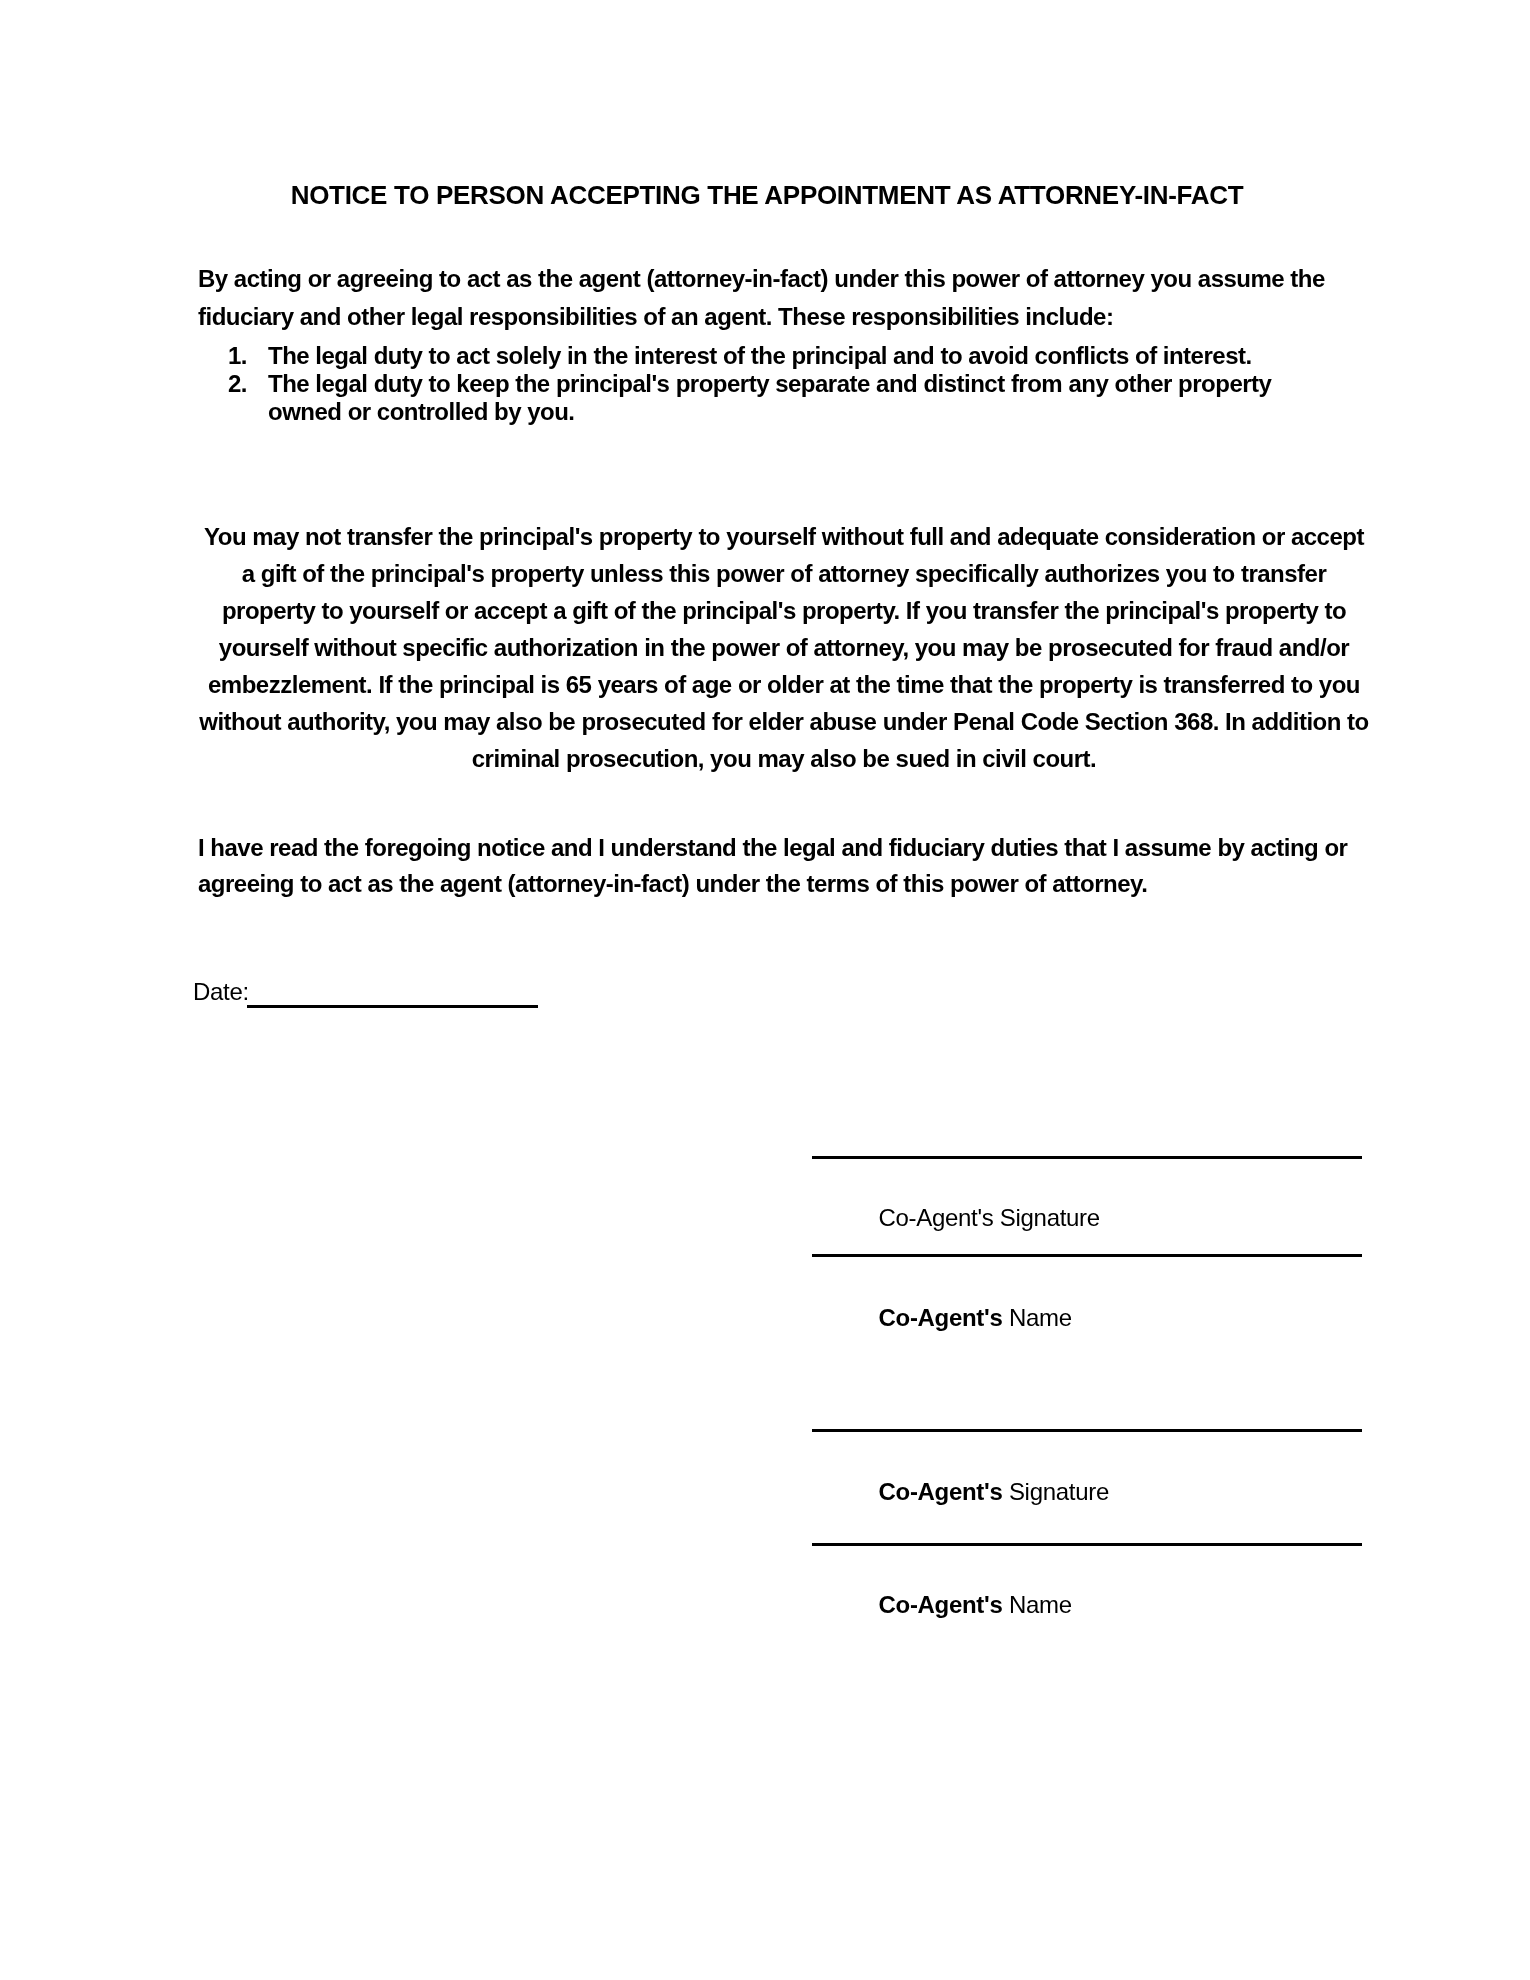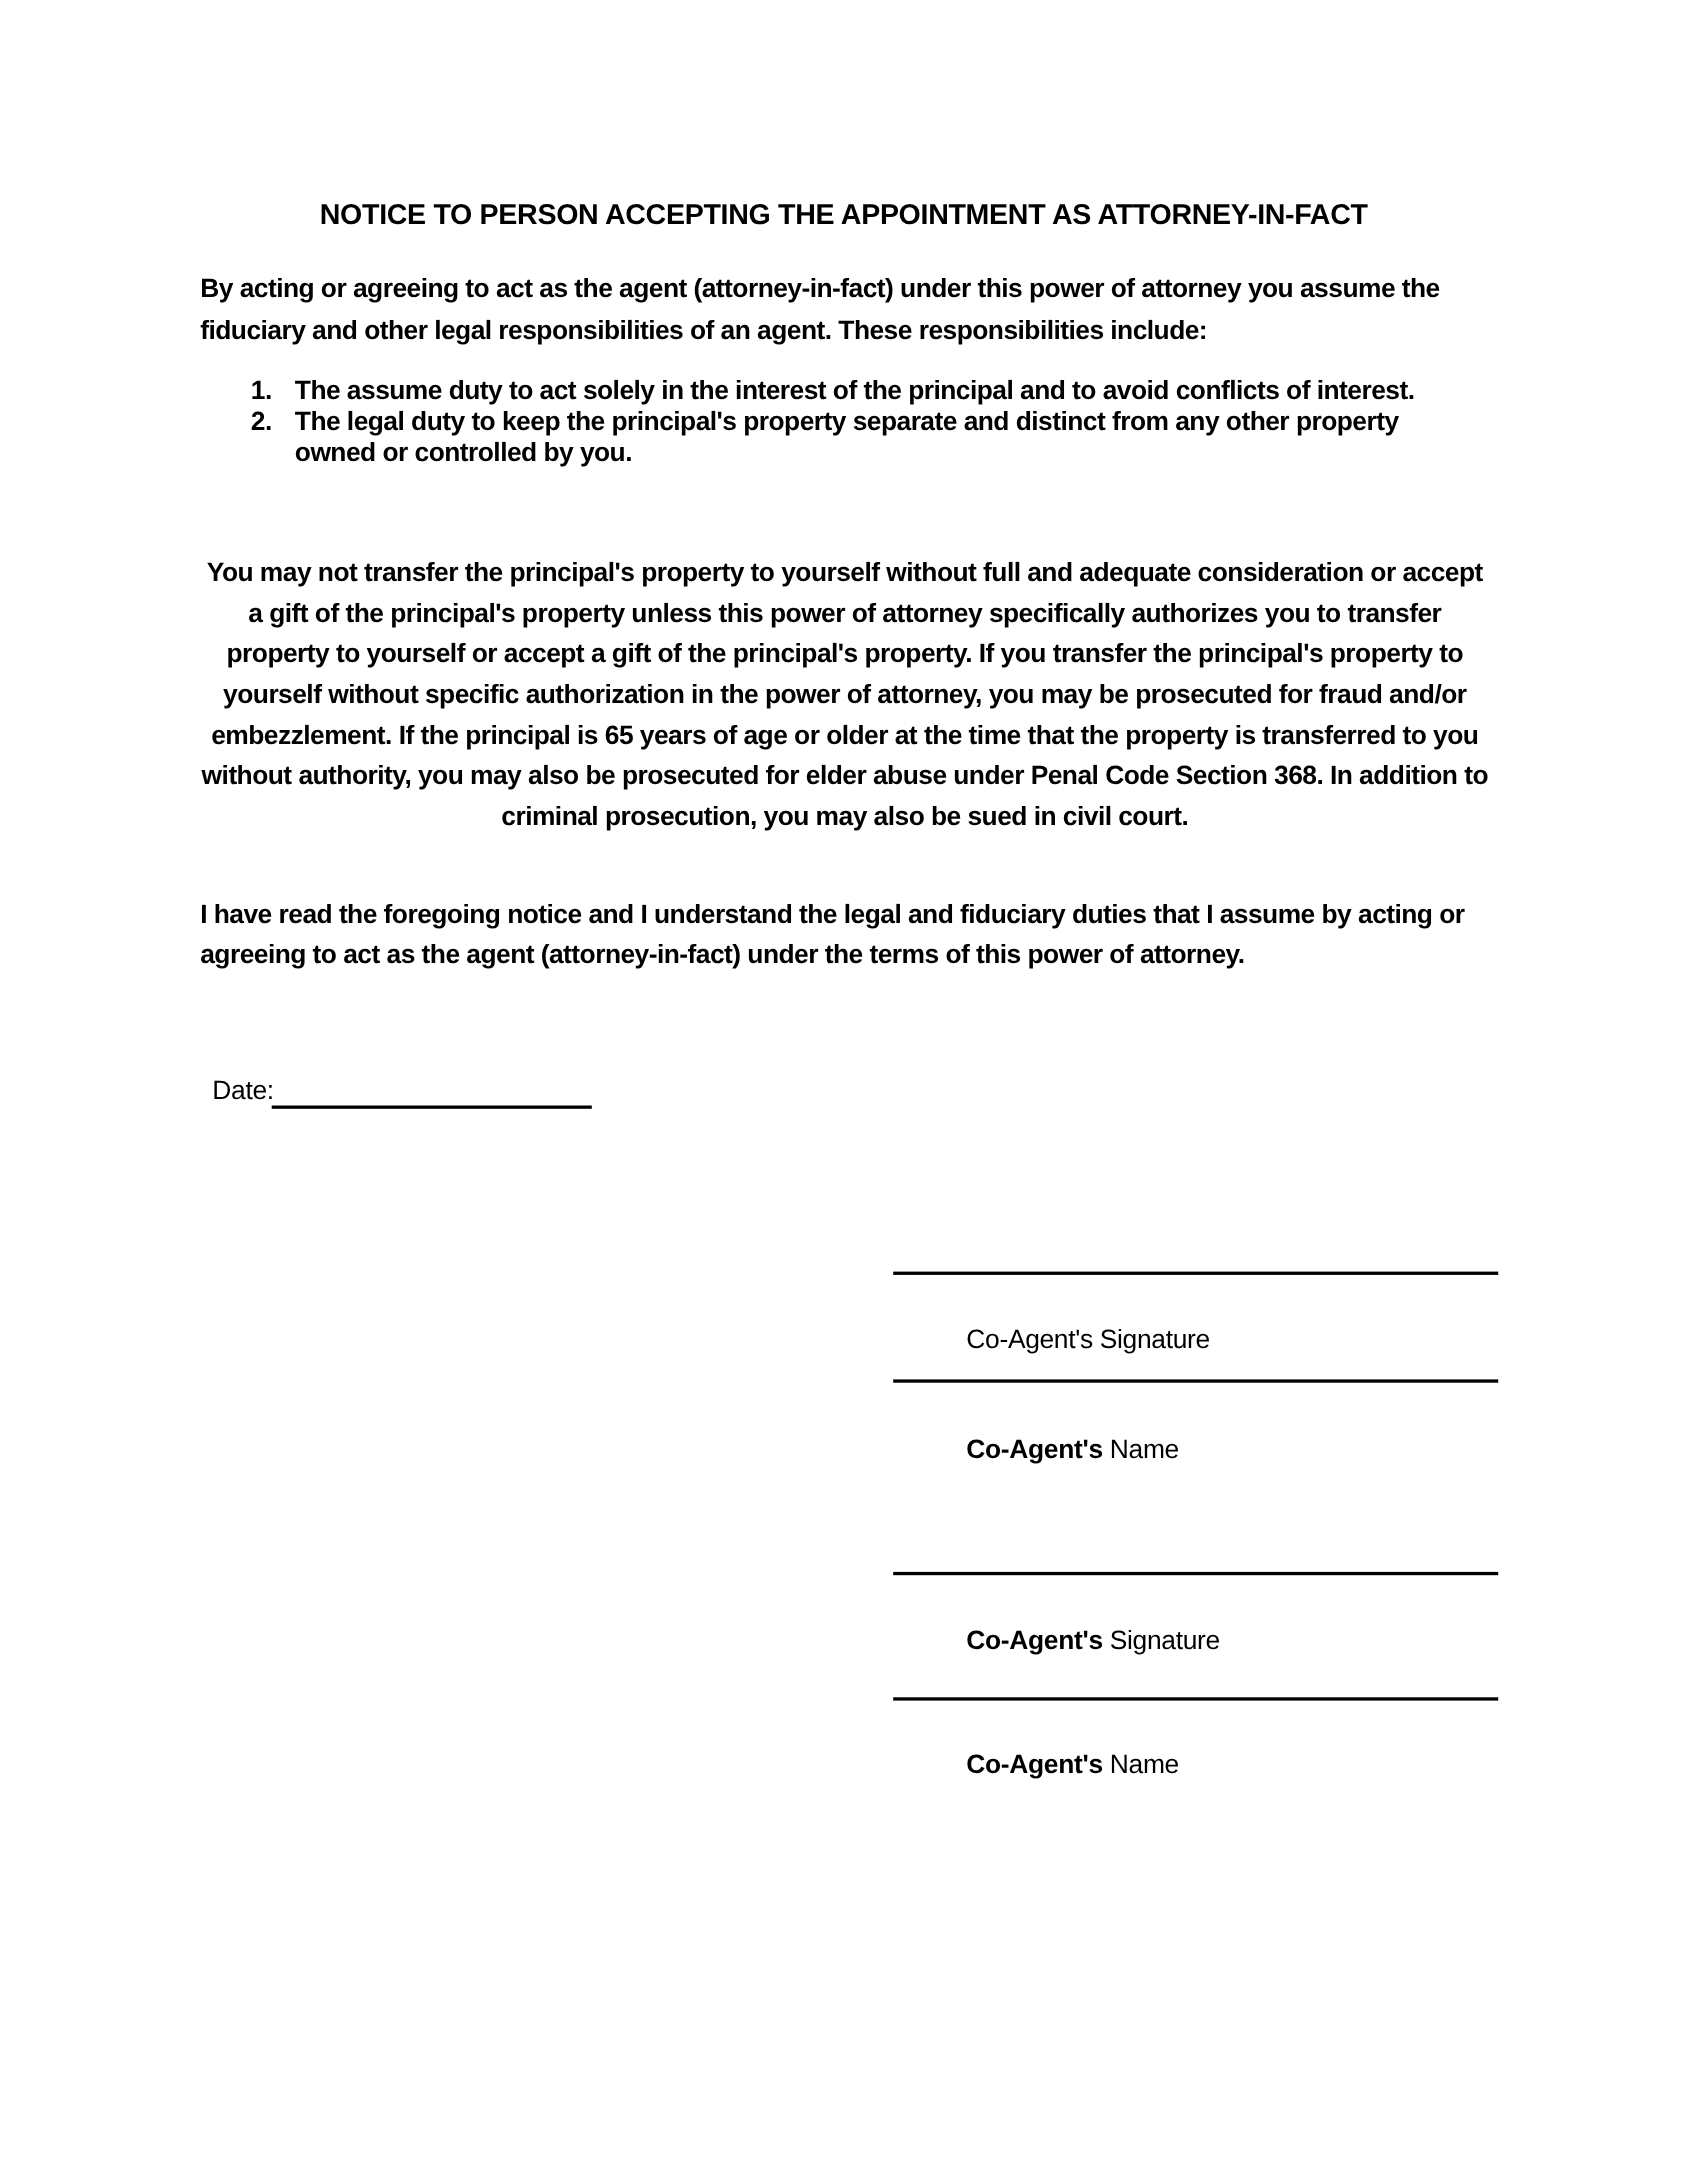--- a/index.html
+++ b/index.html
@@ -25,21 +25,21 @@
     text-align: center;
     font-size: 26px;
     font-weight: bold;
     letter-spacing: -0.3px;
     white-space: nowrap;
   }
   .para {
     position: absolute;
     left: 182px;
     width: 1172px;
-    margin: 0;
+    margin: 16px;
     font-size: 24px;
     font-weight: bold;
     line-height: 38px;
     letter-spacing: -0.5px;
   }
   #intro-para { top: 244px; }
   #warning-para { top: 502px; line-height: 37px; text-align: center; }
   #ack-para { top: 814px; line-height: 36px; }
   .duties {
     position: absolute;
@@ -111,21 +111,21 @@
 
 <main class="page">
 
   <h1 class="doc-title">NOTICE TO PERSON ACCEPTING THE APPOINTMENT AS ATTORNEY-IN-FACT</h1>
 
   <p class="para" id="intro-para">By acting or agreeing to act as the agent (attorney-in-fact) under this power of attorney you assume the fiduciary and other legal responsibilities of an agent. These responsibilities include:</p>
 
   <ol class="duties">
     <li>
       <span class="duty-num">1.</span>
-      <span class="duty-text">The assume duty to act solely in the interest of the principal and to avoid conflicts of interest.</span>
+      <span class="duty-text">The legal duty to act solely in the interest of the principal and to avoid conflicts of interest.</span>
     </li>
     <li>
       <span class="duty-num">2.</span>
       <span class="duty-text">The legal duty to keep the principal's property separate and distinct from any other property owned or controlled by you.</span>
     </li>
   </ol>
 
   <p class="para" id="warning-para">You may not transfer the principal's property to yourself without full and adequate consideration or accept a gift of the principal's property unless this power of attorney specifically authorizes you to transfer property to yourself or accept a gift of the principal's property. If you transfer the principal's property to yourself without specific authorization in the power of attorney, you may be prosecuted for fraud and/or embezzlement. If the principal is 65 years of age or older at the time that the property is transferred to you without authority, you may also be prosecuted for elder abuse under Penal Code Section 368. In addition to criminal prosecution, you may also be sued in civil court.</p>
 
   <p class="para" id="ack-para">I have read the foregoing notice and I understand the legal and fiduciary duties that I assume by acting or agreeing to act as the agent (attorney-in-fact) under the terms of this power of attorney.</p>

